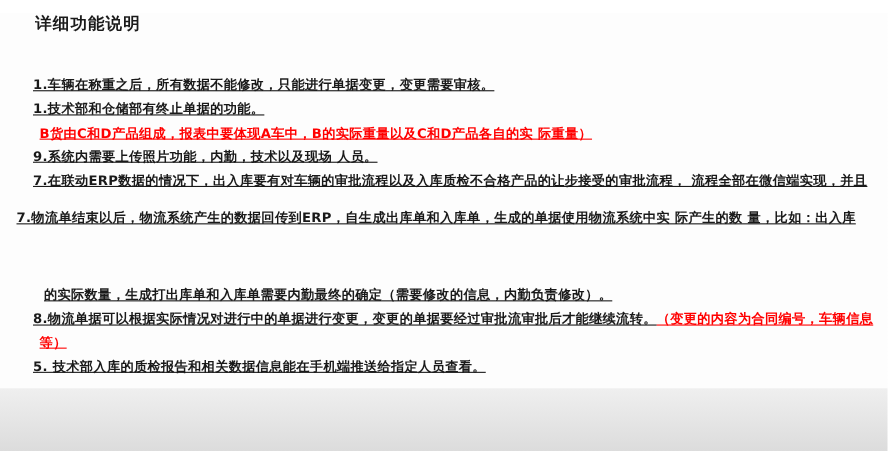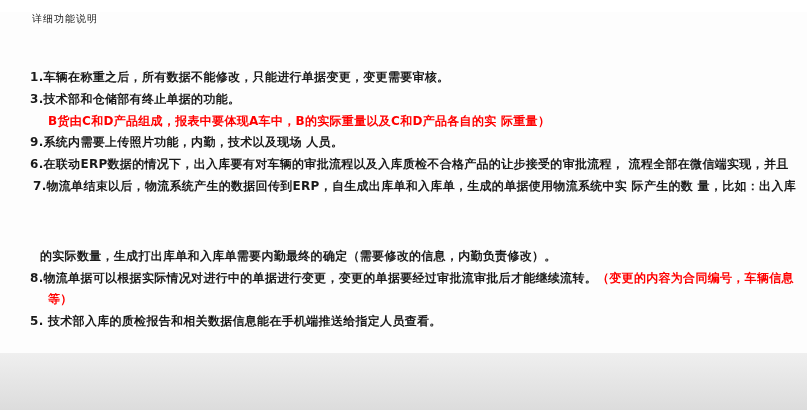--- a/index.html
+++ b/index.html
@@ -13,44 +13,44 @@
   .page {
     position: absolute;
     left: 0; top: 0;
     width: 807px; height: 410px;
     background: linear-gradient(#ffffff 0 12px, #fdfdfd 12px 352px, #fdfdfd 352px);
     overflow: hidden;
   }
   .page-title {
     position: absolute;
     left: 32px; top: 12px;
-    font-size: 10px;
-    font-weight: normal;
+    font-size: 15px;
+    font-weight: bold;
     letter-spacing: 1px;
     color: var(--text-color, #1a1a1a);
     white-space: nowrap;
   }
   .content {
     position: absolute;
     left: 0; top: 67px;
     width: 807px;
   }
   .line {
     line-height: 21.8px;
     font-size: 12px;
     font-weight: bold;
     letter-spacing: 0.3px;
     white-space: nowrap;
     color: var(--text-color, #1a1a1a);
   }
   .l0  { padding-left: 30px; }
-  .l0b { padding-left: 33px; }
-  .l1  { padding-left: 48px; }
+  .l0b { padding-left: 15px; margin-top: 12px; }
+  .l1  { padding-left: 36px; }
   .l2  { padding-left: 40px; margin-top: 48px; }
-  .seg { color: var(--text-color, #1a1a1a); }
+  .seg { color: var(--text-color, #1a1a1a); text-decoration: underline; }
   .seg[data-color="red"] { color: var(--highlight-color, #ff0000); }
   .footer-gray {
     position: absolute;
     left: 0; bottom: 0;
     width: 807px; height: 57px;
     background: linear-gradient(#efefef, #dcdcdc);
   }
 </style>
 </head>
 <body>
@@ -59,35 +59,35 @@
 
   <div class="page-title">详细功能说明</div>
 
   <div class="content">
 
     <div class="line l0">
       <span class="seg" data-color="black">1.车辆在称重之后，所有数据不能修改，只能进行单据变更，变更需要审核。</span>
     </div>
 
     <div class="line l0">
-      <span class="seg" data-color="black">3.技术部和仓储部有终止单据的功能。</span>
+      <span class="seg" data-color="black">1.技术部和仓储部有终止单据的功能。</span>
     </div>
 
 
     <div class="line l1">
       <span class="seg" data-color="red">B货由C和D产品组成，报表中要体现A车中，B的实际重量以及C和D产品各自的实 际重量）</span>
     </div>
 
     <div class="line l0">
       <span class="seg" data-color="black">9.系统内需要上传照片功能，内勤，技术以及现场 人员。</span>
     </div>
 
 
     <div class="line l0">
-      <span class="seg" data-color="black">6.在联动ERP数据的情况下，出入库要有对车辆的审批流程以及入库质检不合格产品的让步接受的审批流程， 流程全部在微信端实现，并且</span>
+      <span class="seg" data-color="black">7.在联动ERP数据的情况下，出入库要有对车辆的审批流程以及入库质检不合格产品的让步接受的审批流程， 流程全部在微信端实现，并且</span>
     </div>
 
 
     <div class="line l0b">
       <span class="seg" data-color="black">7.物流单结束以后，物流系统产生的数据回传到ERP，自生成出库单和入库单，生成的单据使用物流系统中实 际产生的数 量，比如：出入库</span>
     </div>
 
     <div class="line l2">
       <span class="seg" data-color="black">的实际数量，生成打出库单和入库单需要内勤最终的确定（需要修改的信息，内勤负责修改）。</span>
     </div>

